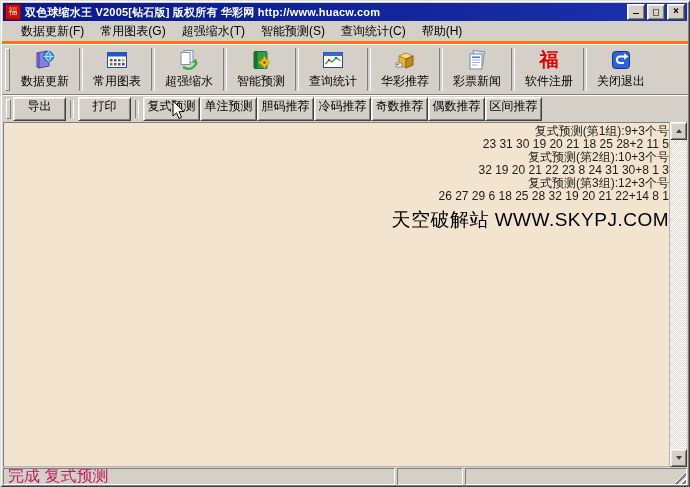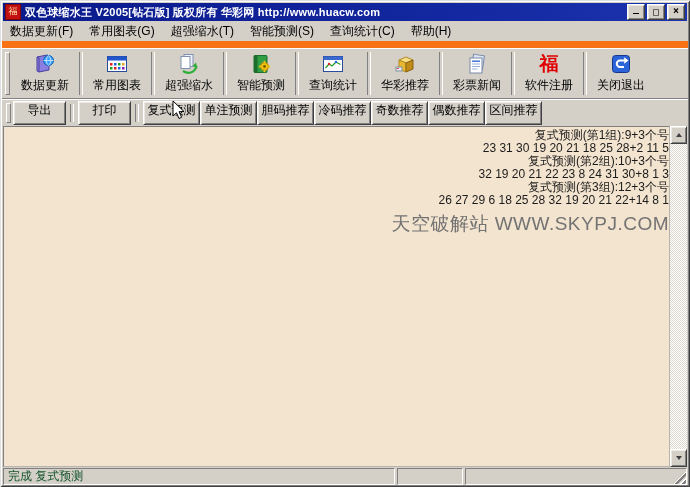--- a/index.html
+++ b/index.html
@@ -25,21 +25,21 @@
     border:1px solid;border-color:#fff #404040 #404040 #fff;
     box-shadow:inset 1px 1px 0 #ece9e2, inset -1px -1px 0 #808080;
     color:#000;font-size:9px;font-weight:bold;text-align:center;line-height:12px;
     font-family:"DejaVu Sans Mono",monospace;cursor:default;position:relative;}
   .cap-btn .glyph{position:absolute;left:0;right:0;top:0;bottom:0;}
   .glyph-min{line-height:6px;font-size:10px;}
   .glyph-max{line-height:13px;font-size:10px;}
   .glyph-close{line-height:12px;font-size:10px;}
   
   .menubar{height:19px;flex:0 0 19px;display:flex;align-items:center;
-    background:#d4d0c8;padding-left:0;border-bottom:7px solid #f97316;}
+    background:#d4d0c8;padding-left:11px;border-bottom:3px solid #f97316;}
   .menu-item{font-size:12px;color:#000;padding:2px 8px;white-space:nowrap;cursor:default;}
   
   .toolbar{height:47px;flex:0 0 47px;background:#d4d0c8;display:flex;align-items:stretch;
     border-top:1px solid #fff;border-bottom:1px solid #808080;padding:1px 0;}
   .grip{width:3px;margin:2px 2px 2px 3px;border:1px solid;border-color:#fff #808080 #808080 #fff;flex:0 0 3px;}
   .tb-sep{width:0;border-left:1px solid #808080;border-right:1px solid #fff;margin:2px 1px;flex:0 0 2px;}
   .tool-btn{min-width:58px;padding:1px 3px;display:flex;flex-direction:column;align-items:center;
     justify-content:flex-start;background:#d4d0c8;border:1px solid transparent;cursor:default;}
   .tool-btn .ticon{width:24px;height:24px;flex:0 0 24px;}
   .tool-btn .tlabel{font-size:12px;color:#000;white-space:nowrap;margin-top:1px;}
@@ -68,21 +68,21 @@
     box-shadow:inset 1px 1px 0 #ece9e2, inset -1px -1px 0 #808080;
     display:flex;align-items:center;justify-content:center;cursor:default;}
   .sb-track{flex:1;}
   .tri{width:0;height:0;border-left:3px solid transparent;border-right:3px solid transparent;}
   .tri-up{border-bottom:4px solid #404040;}
   .tri-down{border-top:4px solid #404040;}
   
   .statusbar{height:17px;flex:0 0 17px;display:flex;align-items:stretch;background:#d4d0c8;
     padding:1px 1px 0 1px;gap:2px;}
   .status-panel{border:1px solid;border-color:#808080 #fff #fff #808080;
-    font-size:12px;color:#14532d;padding:0 4px;line-height:14px;white-space:nowrap;overflow:hidden;}
+    font-size:16px;color:#be185d;padding:0 4px;line-height:14px;white-space:nowrap;overflow:hidden;}
   .sp1{width:382px;flex:0 0 382px;}
   .sp2{width:56px;flex:0 0 56px;}
   .sp3{flex:1;position:relative;}
   .resize-grip{position:absolute;right:0;bottom:0;width:13px;height:13px;
     background:linear-gradient(135deg,transparent 0 50%, #fff 50% 57%, #808080 57% 68%, transparent 68% 75%, #fff 75% 82%, #808080 82% 93%, transparent 93%);
   }
   
   .mouse-cursor{position:absolute;left:172px;top:100px;z-index:50;pointer-events:none;}
 </style>
 </head>
@@ -259,21 +259,21 @@
   </div>
 
   <div class="main">
     <div class="content">
       <div class="line">复式预测(第1组):9+3个号</div>
       <div class="line">23 31 30 19 20 21 18 25 28+2 11 5</div>
       <div class="line">复式预测(第2组):10+3个号</div>
       <div class="line">32 19 20 21 22 23 8 24 31 30+8 1 3</div>
       <div class="line">复式预测(第3组):12+3个号</div>
       <div class="line">26 27 29 6 18 25 28 32 19 20 21 22+14 8 1</div>
-      <div class="watermark" style="color:#737373;margin-left:46px;">天空破解站 WWW.SKYPJ.COM</div>
+      <div class="watermark" style="color:#000000;margin-left:46px;">天空破解站 WWW.SKYPJ.COM</div>
     </div>
     <div class="vscroll">
       <div class="sb-btn">
           <span class="tri tri-up"></span>
         </div>
       <div class="sb-track"></div>
       <div class="sb-btn">
           <span class="tri tri-down"></span>
         </div>
     </div>

